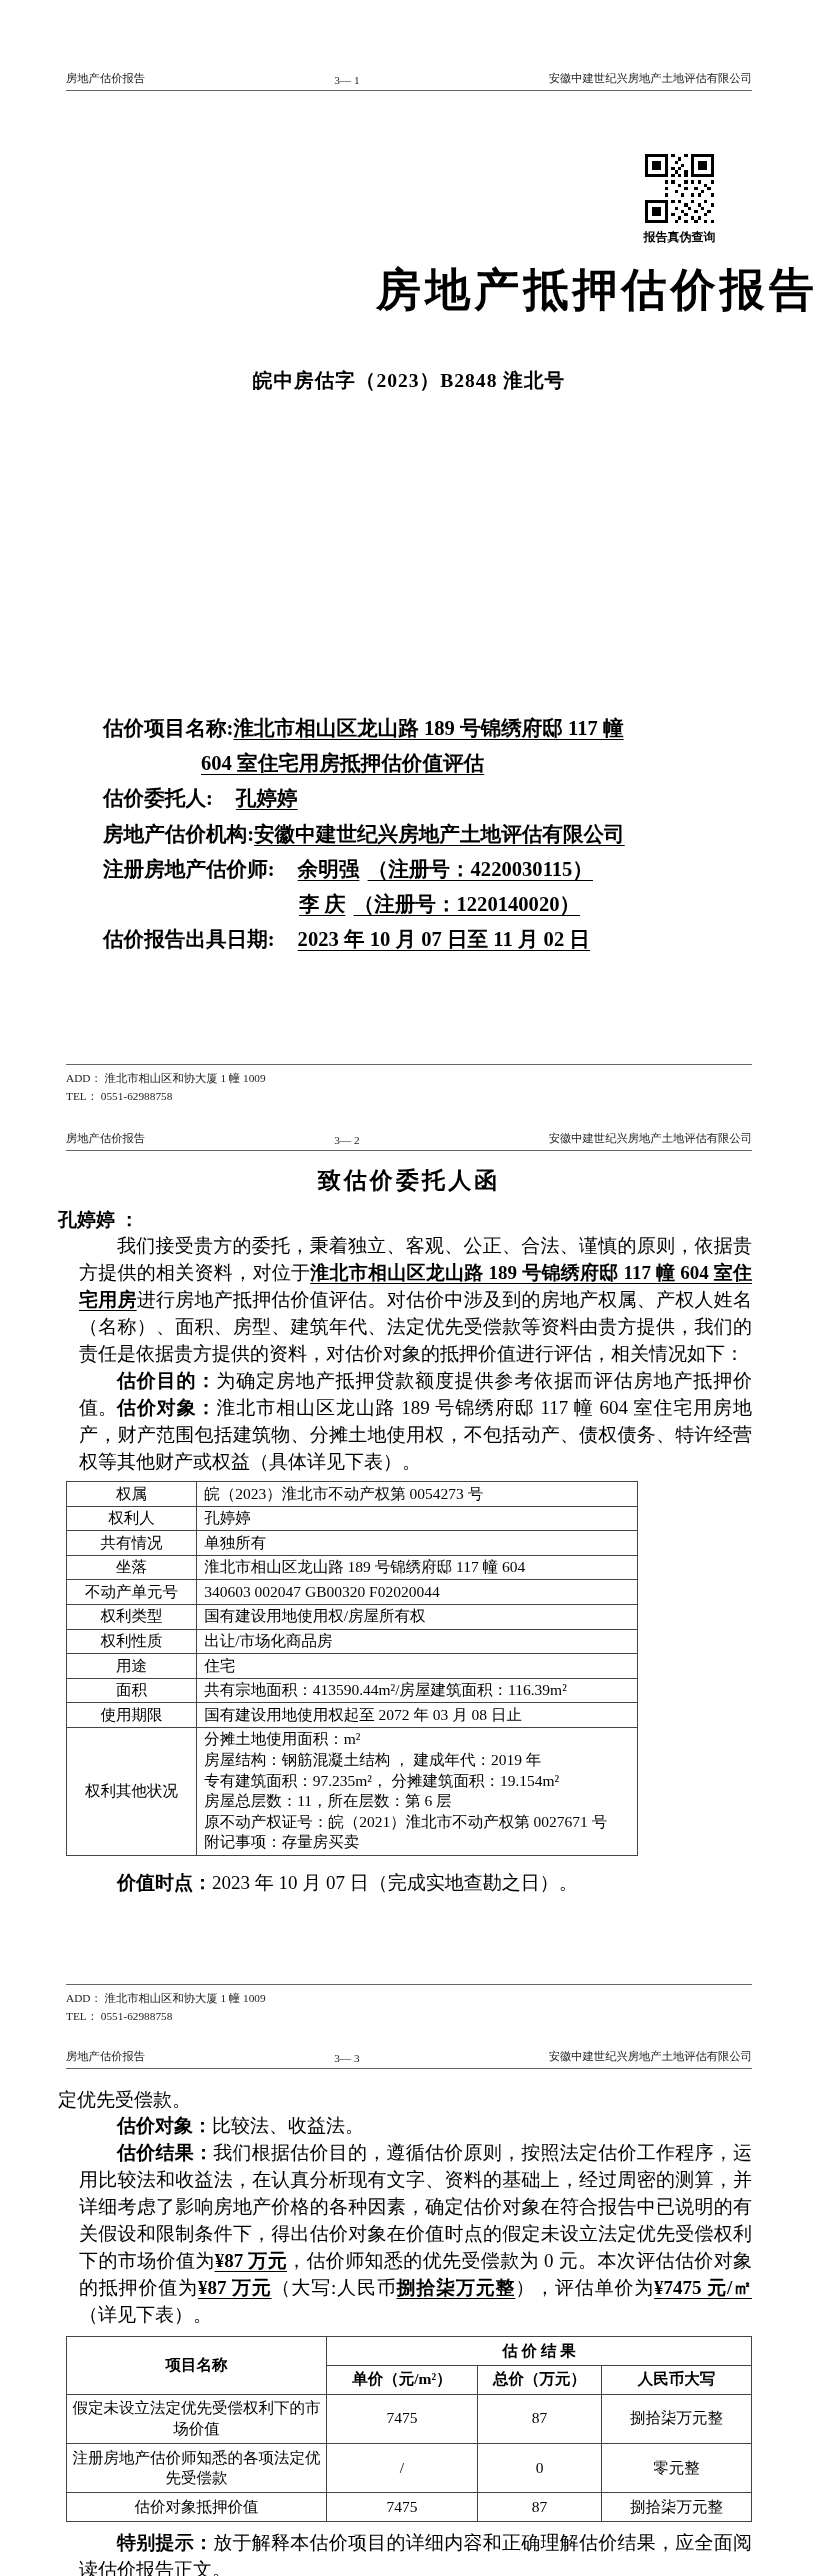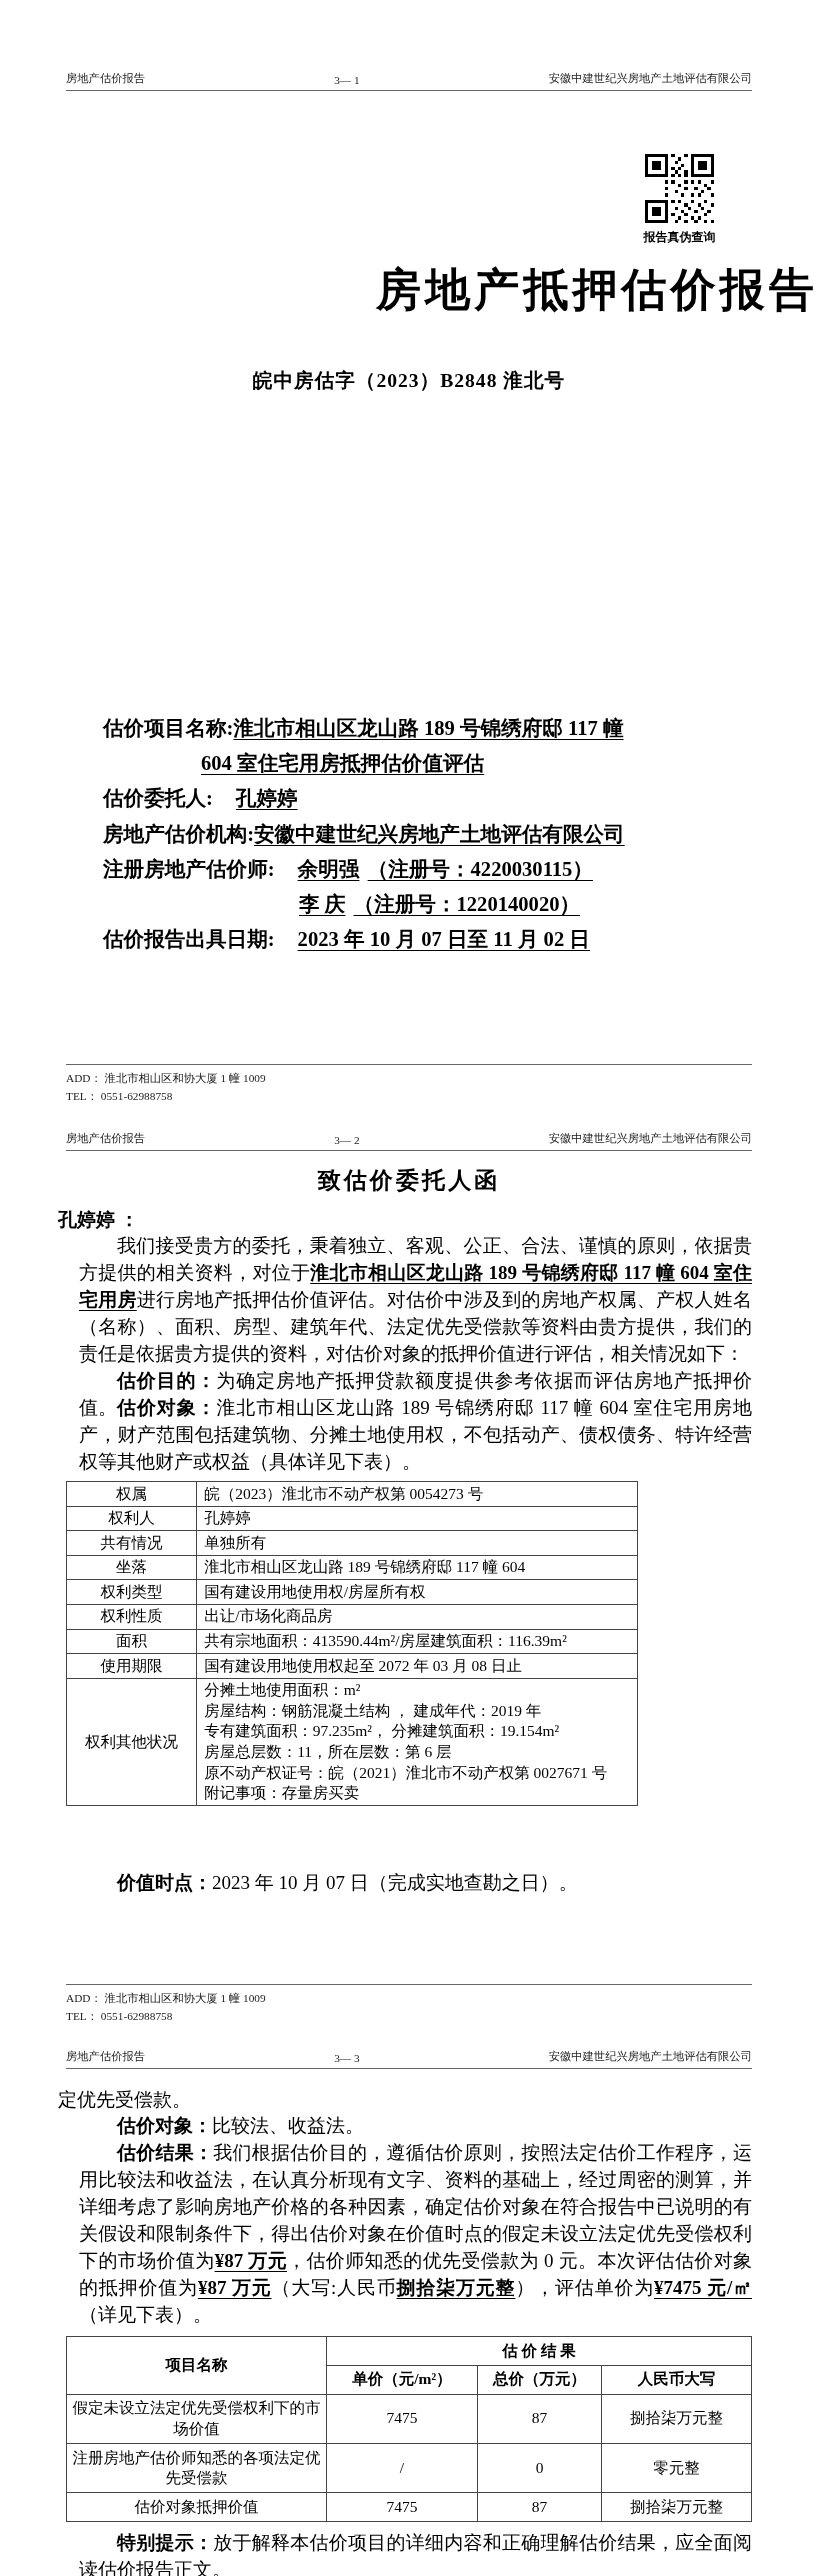--- a/index.html
+++ b/index.html
@@ -196,26 +196,34 @@
         </tr>
     <tr>
           <td class="lab">共有情况</td>
           <td>单独所有</td>
         </tr>
     <tr>
           <td class="lab">坐落</td>
           <td>淮北市相山区龙山路 189 号锦绣府邸 117 幢 604</td>
         </tr>
     <tr>
+          <td class="lab">不动产单元号</td>
+          <td>340603  002047  GB00320  F02020044</td>
+        </tr>
+    <tr>
           <td class="lab">权利类型</td>
           <td>国有建设用地使用权/房屋所有权</td>
         </tr>
     <tr>
           <td class="lab">权利性质</td>
           <td>出让/市场化商品房</td>
+        </tr>
+    <tr>
+          <td class="lab">用途</td>
+          <td>住宅</td>
         </tr>
     <tr>
           <td class="lab">面积</td>
           <td>共有宗地面积：413590.44m²/房屋建筑面积：116.39m²</td>
         </tr>
     <tr>
           <td class="lab">使用期限</td>
           <td>国有建设用地使用权起至 2072 年 03 月 08 日止</td>
         </tr>
     <tr>

